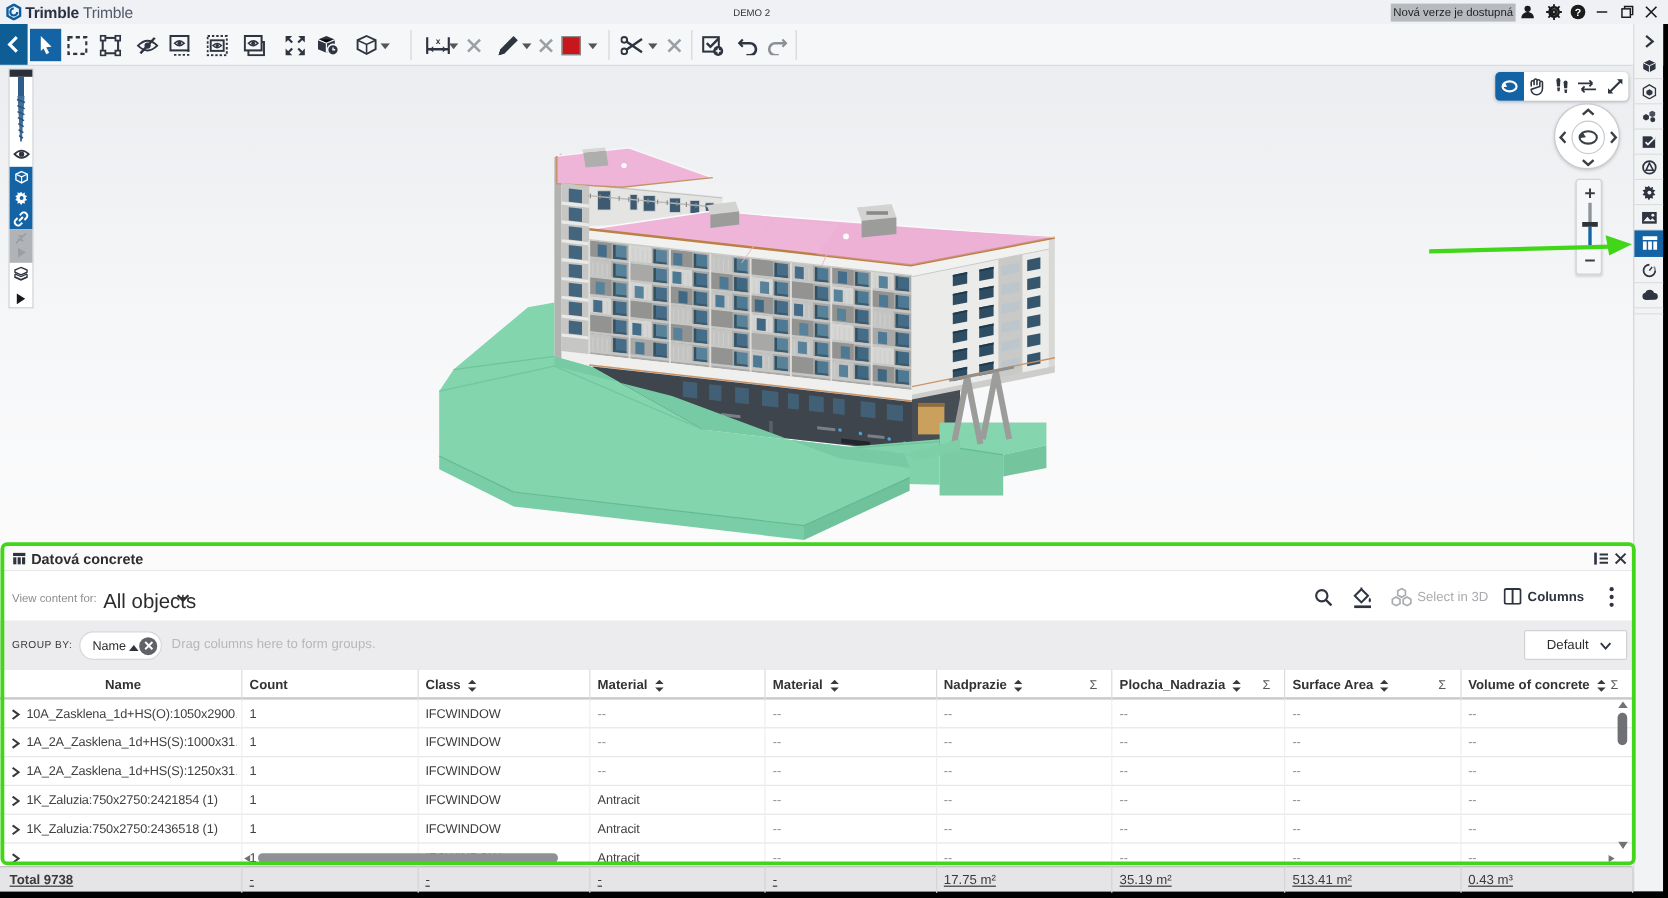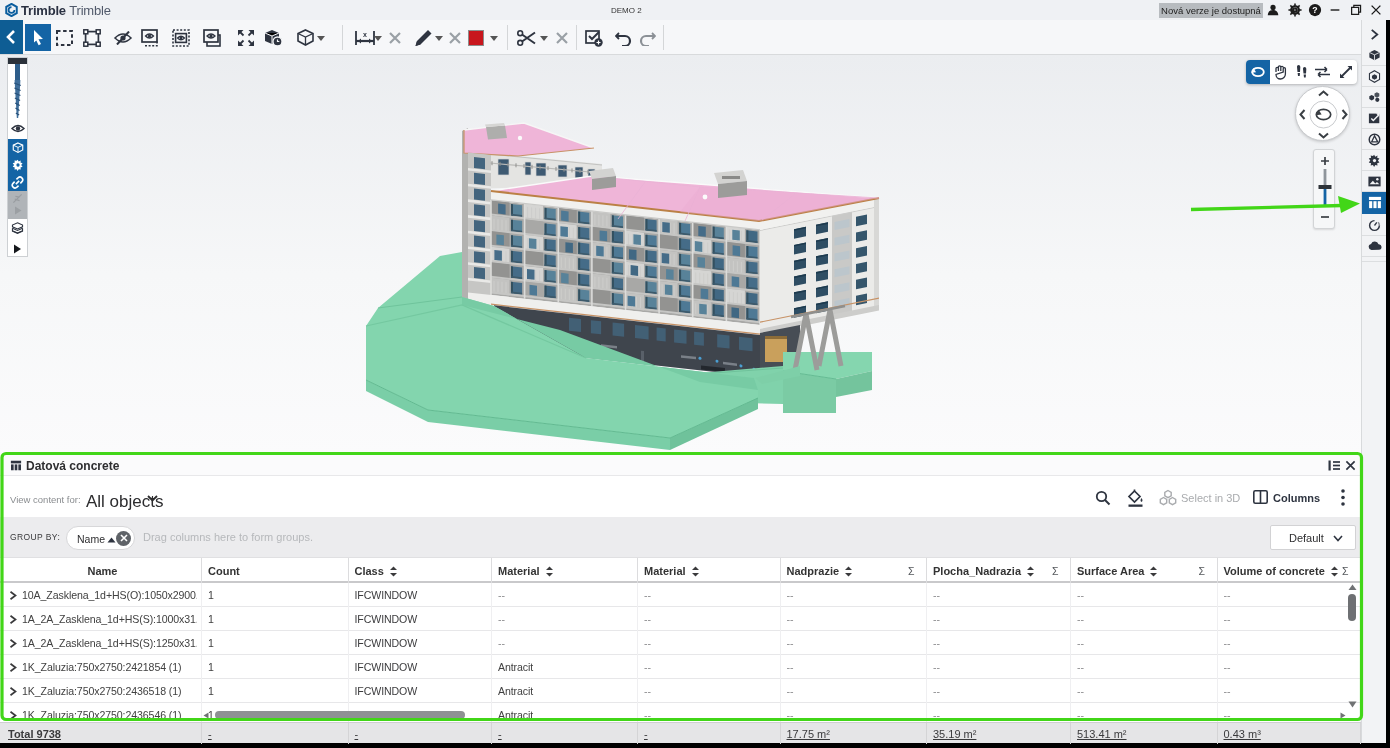--- a/index.html
+++ b/index.html
@@ -1104,21 +1104,20 @@
           <div class="colline" style="left:779.5px;top:0;height:24px;background:#efeff1"></div>
           <div class="colline" style="left:926px;top:0;height:24px;background:#efeff1"></div>
           <div class="colline" style="left:1070px;top:0;height:24px;background:#efeff1"></div>
           <div class="colline" style="left:1216.5px;top:0;height:24px;background:#efeff1"></div>
           <div class="colline" style="left:1360px;top:0;height:24px;background:#efeff1"></div>
         </div>
 <div class="rrow" style="top:248px">
           <svg style="position:absolute;left:9px;top:8px" width="8" height="9" viewBox="0 0 8 9">
             <path d="M1.5 0.8 L6.5 4.5 L1.5 8.2" fill="none" stroke="#3a3a3c" stroke-width="1.7"></path>
           </svg>
-          <div class="rcell" style="left:22px;width:175px;overflow:hidden;white-space:nowrap">1K_Zaluzia:750x2750:2436546 (1)</div>
           <div class="rcell" style="left:208px">1</div>
           <div class="rcell" style="left:354.5px;color:#3c3c3e">IFCWINDOW</div>
           <div class="rcell" style="left:498px">Antracit</div>
           <div class="rcell dash" style="left:644px">--</div>
           <div class="rcell dash" style="left:786.5px">--</div>
           <div class="rcell dash" style="left:933px">--</div>
           <div class="rcell dash" style="left:1077px">--</div>
           <div class="rcell dash" style="left:1223.5px">--</div>
           <div class="colline" style="left:201px;top:0;height:24px;background:#efeff1"></div>
           <div class="colline" style="left:347.5px;top:0;height:24px;background:#efeff1"></div>

